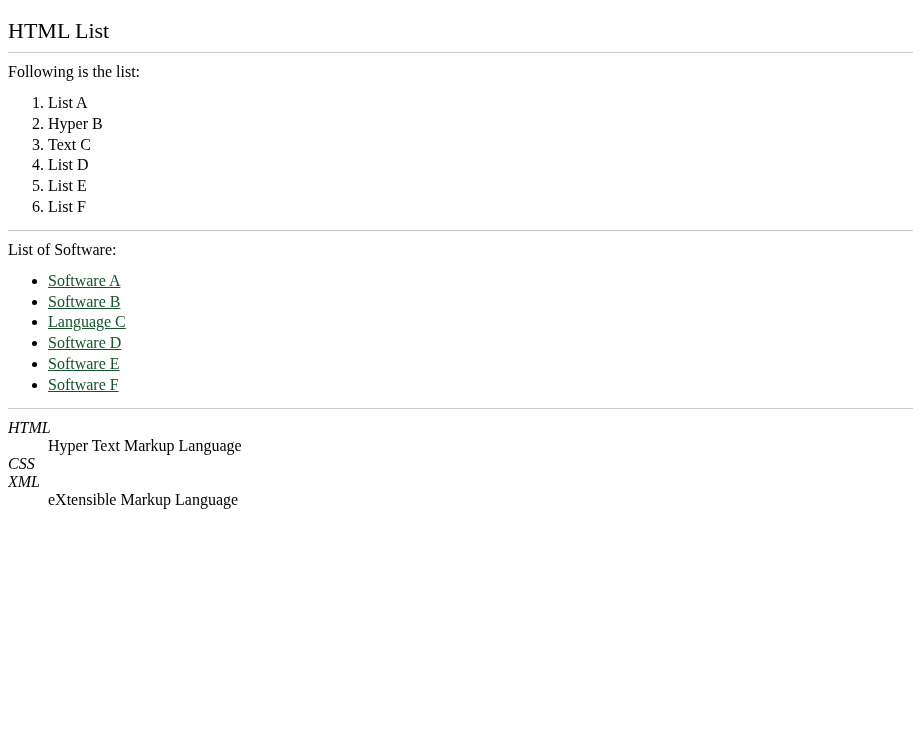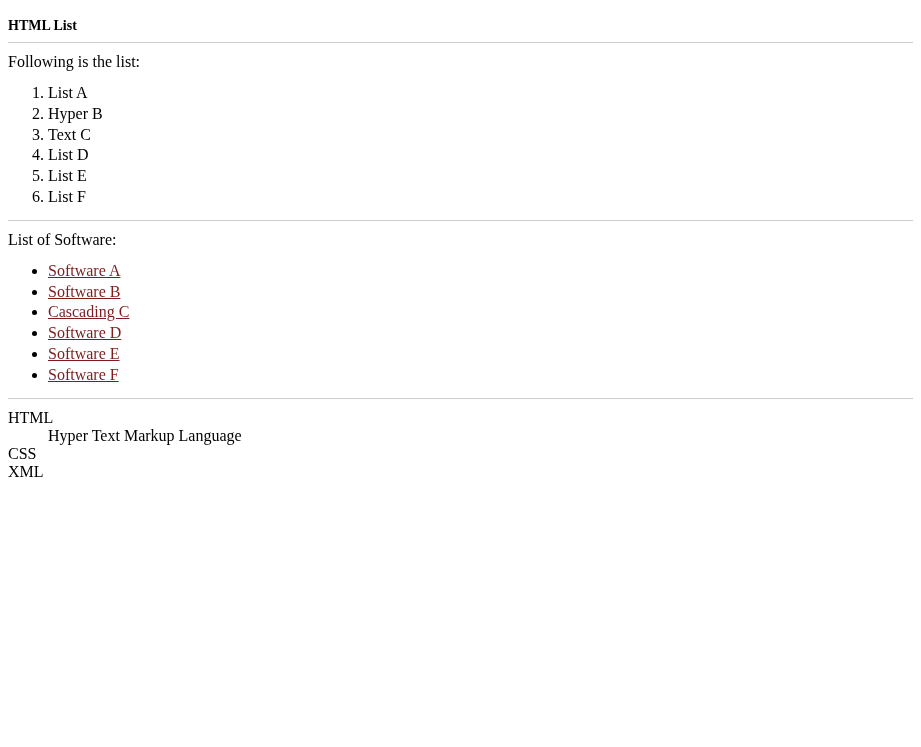--- a/index.html
+++ b/index.html
@@ -3,48 +3,49 @@
   <meta charset="utf-8">
   <style>
     body {
       font-family: "Times New Roman", Times, serif;
       font-size: 16px;
       color: #000;
       margin: 8px;
       background: #fff;
     }
     h3 {
-      font-weight: bold;
-      font-size: 14px;
+      font-weight: normal;
+      font-size: 22px;
       margin: 10px 0 8px 0;
     }
     hr {
       border: none;
       border-top: 1px solid #ccc;
       margin: 4px 0 10px 0;
     }
     p {
       margin: 7px 0;
     }
     ol, ul {
       margin: 12px 0;
       padding-left: 40px;
     }
     ol li, ul li {
       line-height: 1.3;
     }
     a {
-      color: #7f1d1d;
+      color: #14532d;
       text-decoration: underline;
     }
     dl {
       margin: 10px 0;
     }
     dt {
       margin: 0;
+      font-style: italic;
     }
     dd {
     }
   </style>
 </head>
 <body>
 
 <h3>HTML List</h3>
 <hr>
 
@@ -57,26 +58,27 @@
     <li>List E</li>
     <li>List F</li>
   </ol>
 
 <hr>
 
 <p>List of Software:</p>
 <ul id="software-list">
     <li><a href="#">Software A</a></li>
     <li><a href="#">Software B</a></li>
-    <li><a href="#">Cascading C</a></li>
+    <li><a href="#">Language C</a></li>
     <li><a href="#">Software D</a></li>
     <li><a href="#">Software E</a></li>
     <li><a href="#">Software F</a></li>
   </ul>
 
 <hr>
 
 <dl id="definition-list">
     <dt>HTML</dt>
     <dd>Hyper Text Markup Language</dd>
     <dt>CSS</dt>
     <dt>XML</dt>
+    <dd>eXtensible Markup Language</dd>
   </dl>
 
 </body></html>

